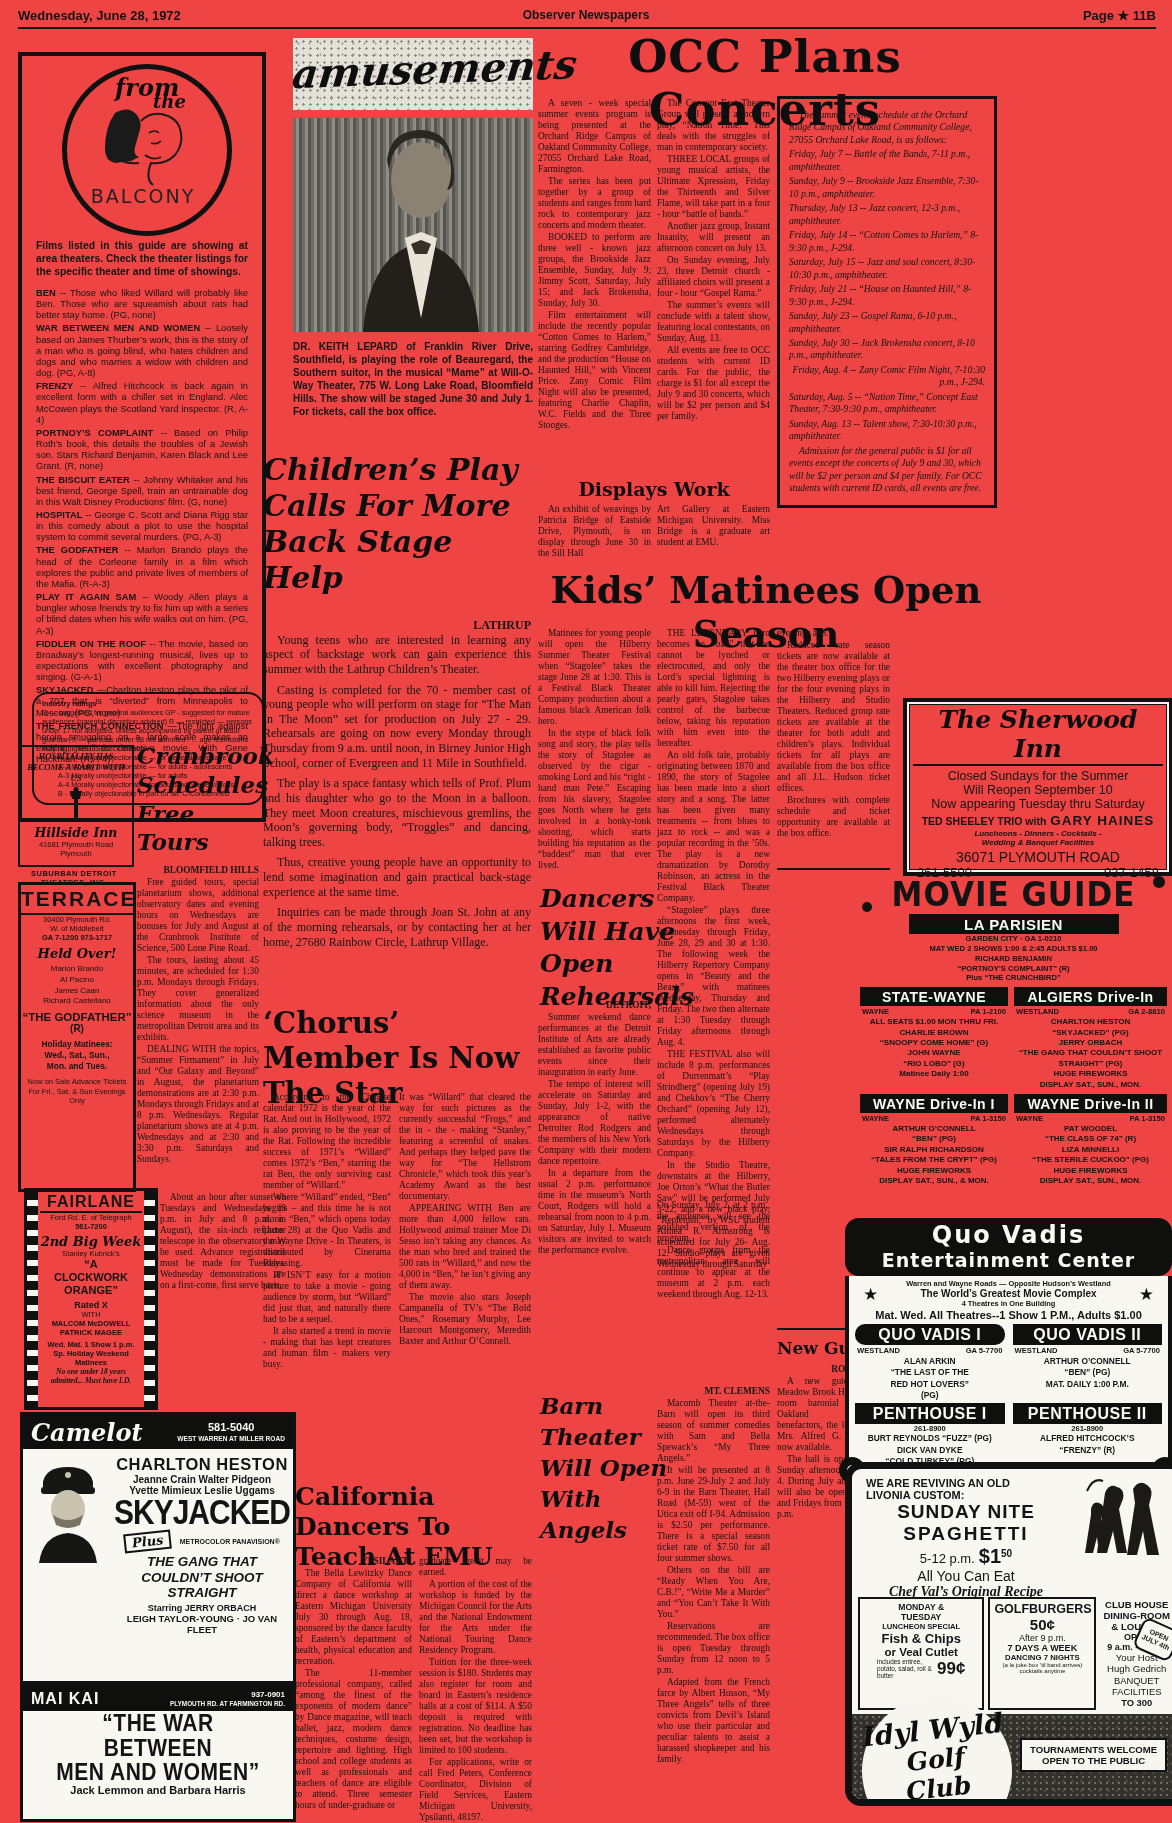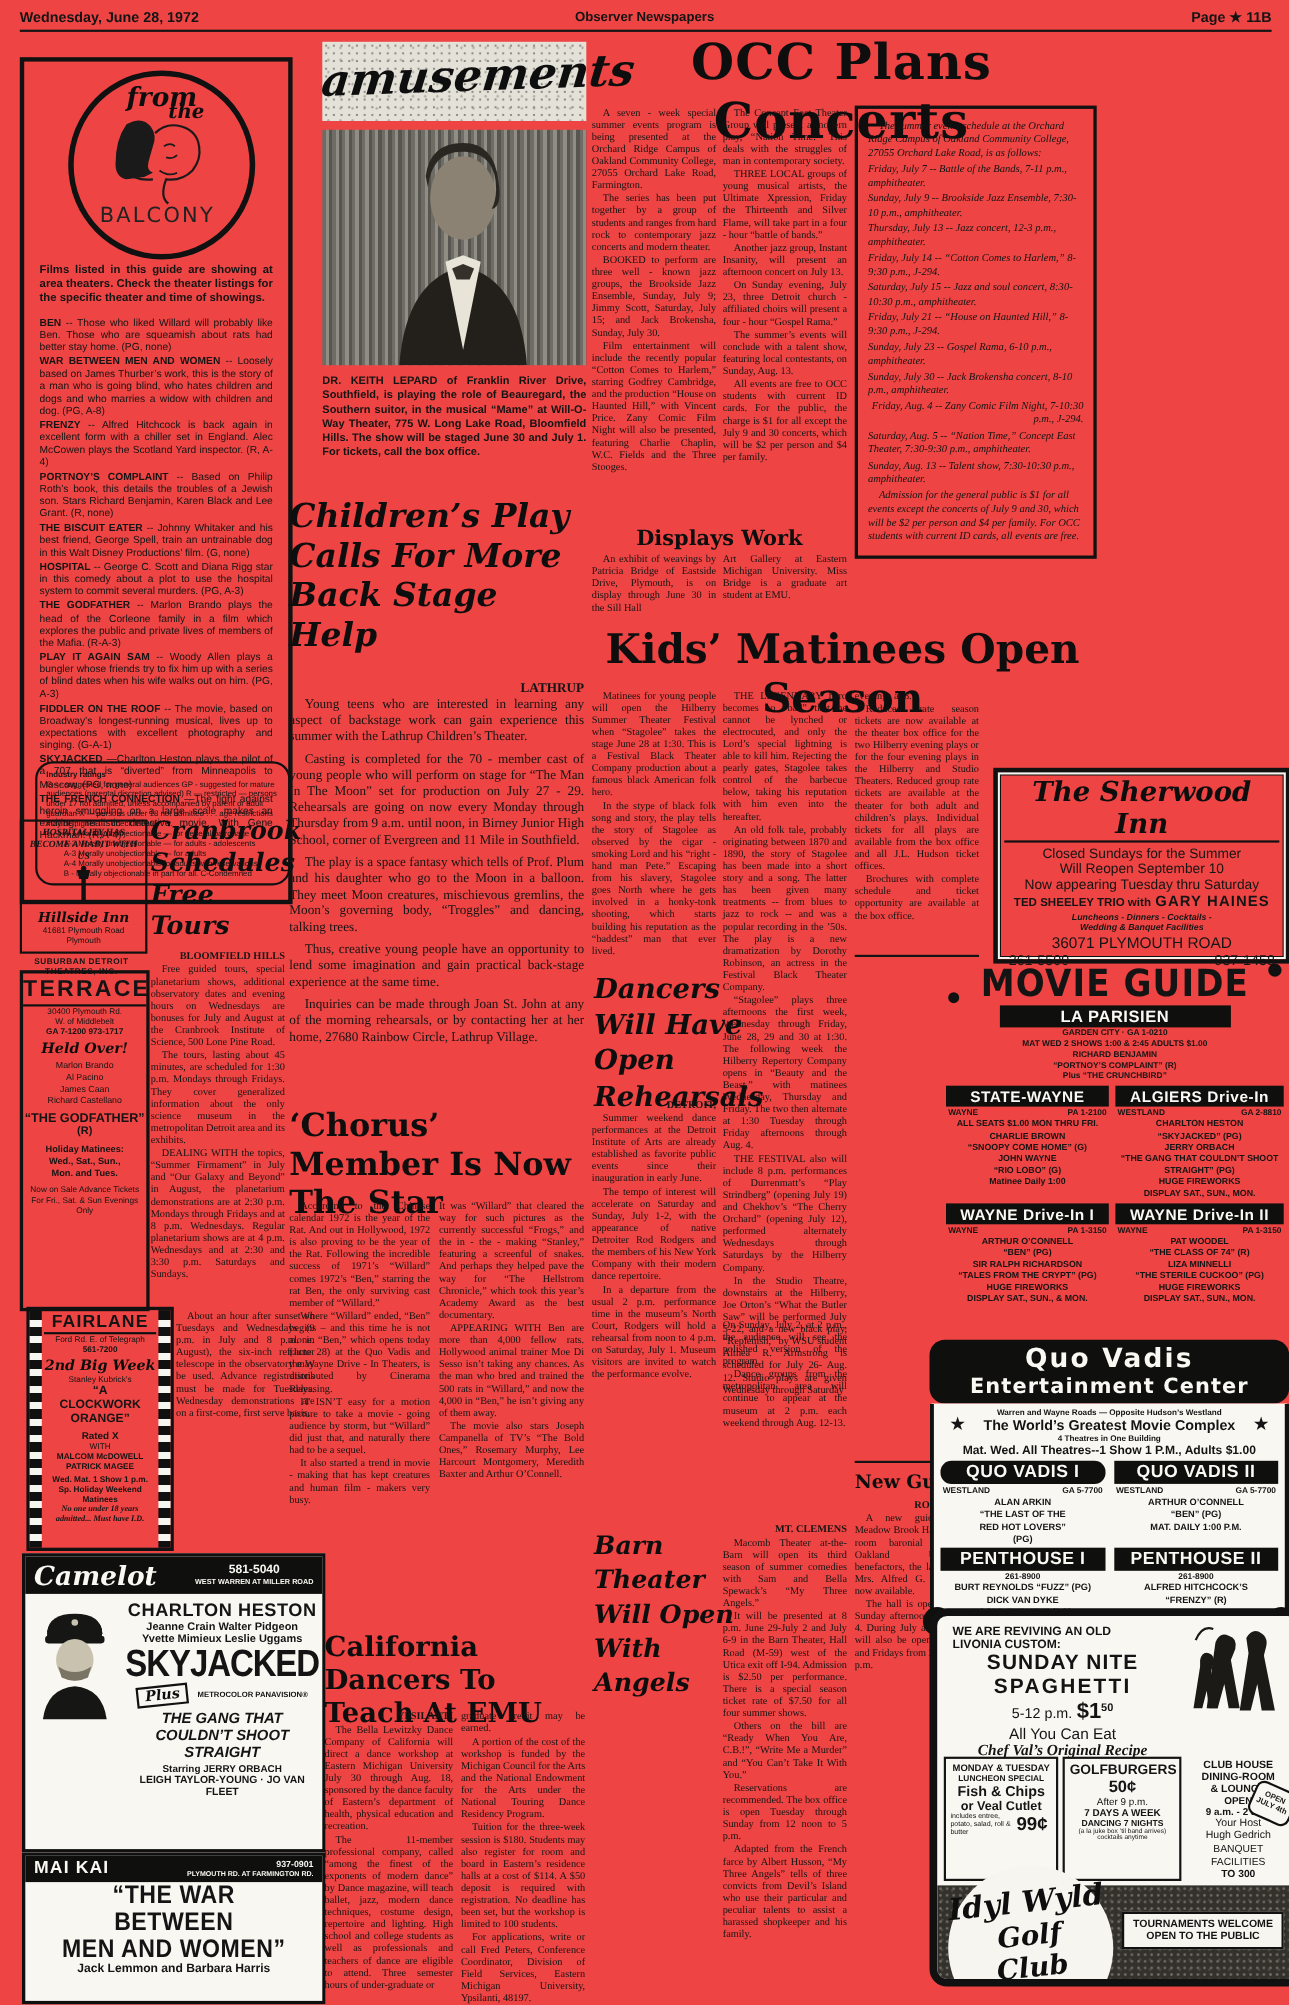--- a/index.html
+++ b/index.html
@@ -450,21 +450,21 @@
 
   <div class="abs" style="left:845px;top:1218px;width:327px;height:238px;">
     <div class="bar" style="border-radius:14px;padding:3px 0 5px;">
       <div style="font-family:'DejaVu Sans',sans-serif;font-size:24px;letter-spacing:2px;">Quo Vadis</div>
       <div style="font-family:'DejaVu Sans',sans-serif;font-size:19px;letter-spacing:1px;">Entertainment Center</div>
     </div>
     <div style="border:4px solid #111;border-top:none;border-radius:0 0 14px 14px;padding:3px 6px 6px;position:relative;background:#f9f7f1;">
       <span class="abs" style="left:14px;top:8px;font-size:17px;">★</span>
       <span class="abs" style="right:14px;top:8px;font-size:17px;">★</span>
       <div class="ctr sans" style="font-size:7.4px;font-weight:bold;">Warren and Wayne Roads — Opposite Hudson’s Westland</div>
-      <div class="ctr sans" style="font-size:13px;font-weight:bold;">The World’s Greatest Movie Complex</div>
+      <div class="ctr sans" style="font-size:10px;font-weight:bold;">The World’s Greatest Movie Complex</div>
       <div class="ctr sans" style="font-size:7.4px;font-weight:bold;">4 Theatres in One Building</div>
       <div class="ctr sans" style="font-size:11px;font-weight:bold;margin-top:1px;">Mat. Wed. All Theatres--1 Show 1 P.M., Adults $1.00</div>
       <div style="display:flex;gap:8px;margin-top:3px;">
         <div style="width:152px;">
           <div class="mg-name" style="font-size:16px;border-radius:10px;">QUO VADIS I</div>
           <div class="mg-meta">
               <span>WESTLAND</span>
               <span>GA 5-7700</span>
             </div>
           <div class="qv-lines">
@@ -526,21 +526,21 @@
         <div class="serif ital ctr" style="font-size:14px;font-weight:bold;">Chef Val’s Original Recipe</div>
       </div>
       <svg class="abs" style="right:8px;top:6px;" width="96" height="118" viewBox="0 0 96 118">
         <path d="M30 18 q4 -10 12 -6 q8 2 6 12 l-4 10 8 44 -10 0 -4 -22 -6 22 -10 0 6 -46 z" fill="#1c1a17"></path>
         <path d="M58 14 q6 -10 14 -4 q6 4 4 12 l-2 8 10 50 -12 0 -4 -24 -6 24 -10 0 8 -52 z" fill="#1c1a17"></path>
         <path d="M16 34 q2 -8 8 -6 q6 2 4 10 l-2 6 6 34 -8 0 -2 -16 -4 16 -8 0 6 -38 z" fill="#1c1a17"></path>
         <path d="M12 16 q6 -14 16 -10" stroke="#1c1a17" stroke-width="2" fill="none"></path>
       </svg>
     </div>
     <div style="display:flex;gap:4px;padding:0 6px;">
-      <div class="boxline" style="width:104px;padding:3px 4px;text-align:center;">
+      <div class="boxline" style="width:104px;padding:3px 17px;text-align:center;">
         <div class="sans" style="font-size:8.6px;font-weight:bold;">MONDAY &amp; TUESDAY</div>
         <div class="sans" style="font-size:7.6px;font-weight:bold;">LUNCHEON SPECIAL</div>
         <div class="sans" style="font-size:13px;font-weight:bold;">Fish &amp; Chips</div>
         <div class="sans" style="font-size:11.5px;font-weight:bold;">or Veal Cutlet</div>
         <div style="display:flex;align-items:center;gap:2px;">
           <span class="sans" style="font-size:6.4px;text-align:left;width:58px;">includes entree, potato, salad, roll &amp; butter</span>
           <span class="sans" style="font-size:17px;font-weight:bold;">99¢</span>
         </div>
       </div>
       <div class="boxline" style="width:96px;padding:3px 4px;text-align:center;">

